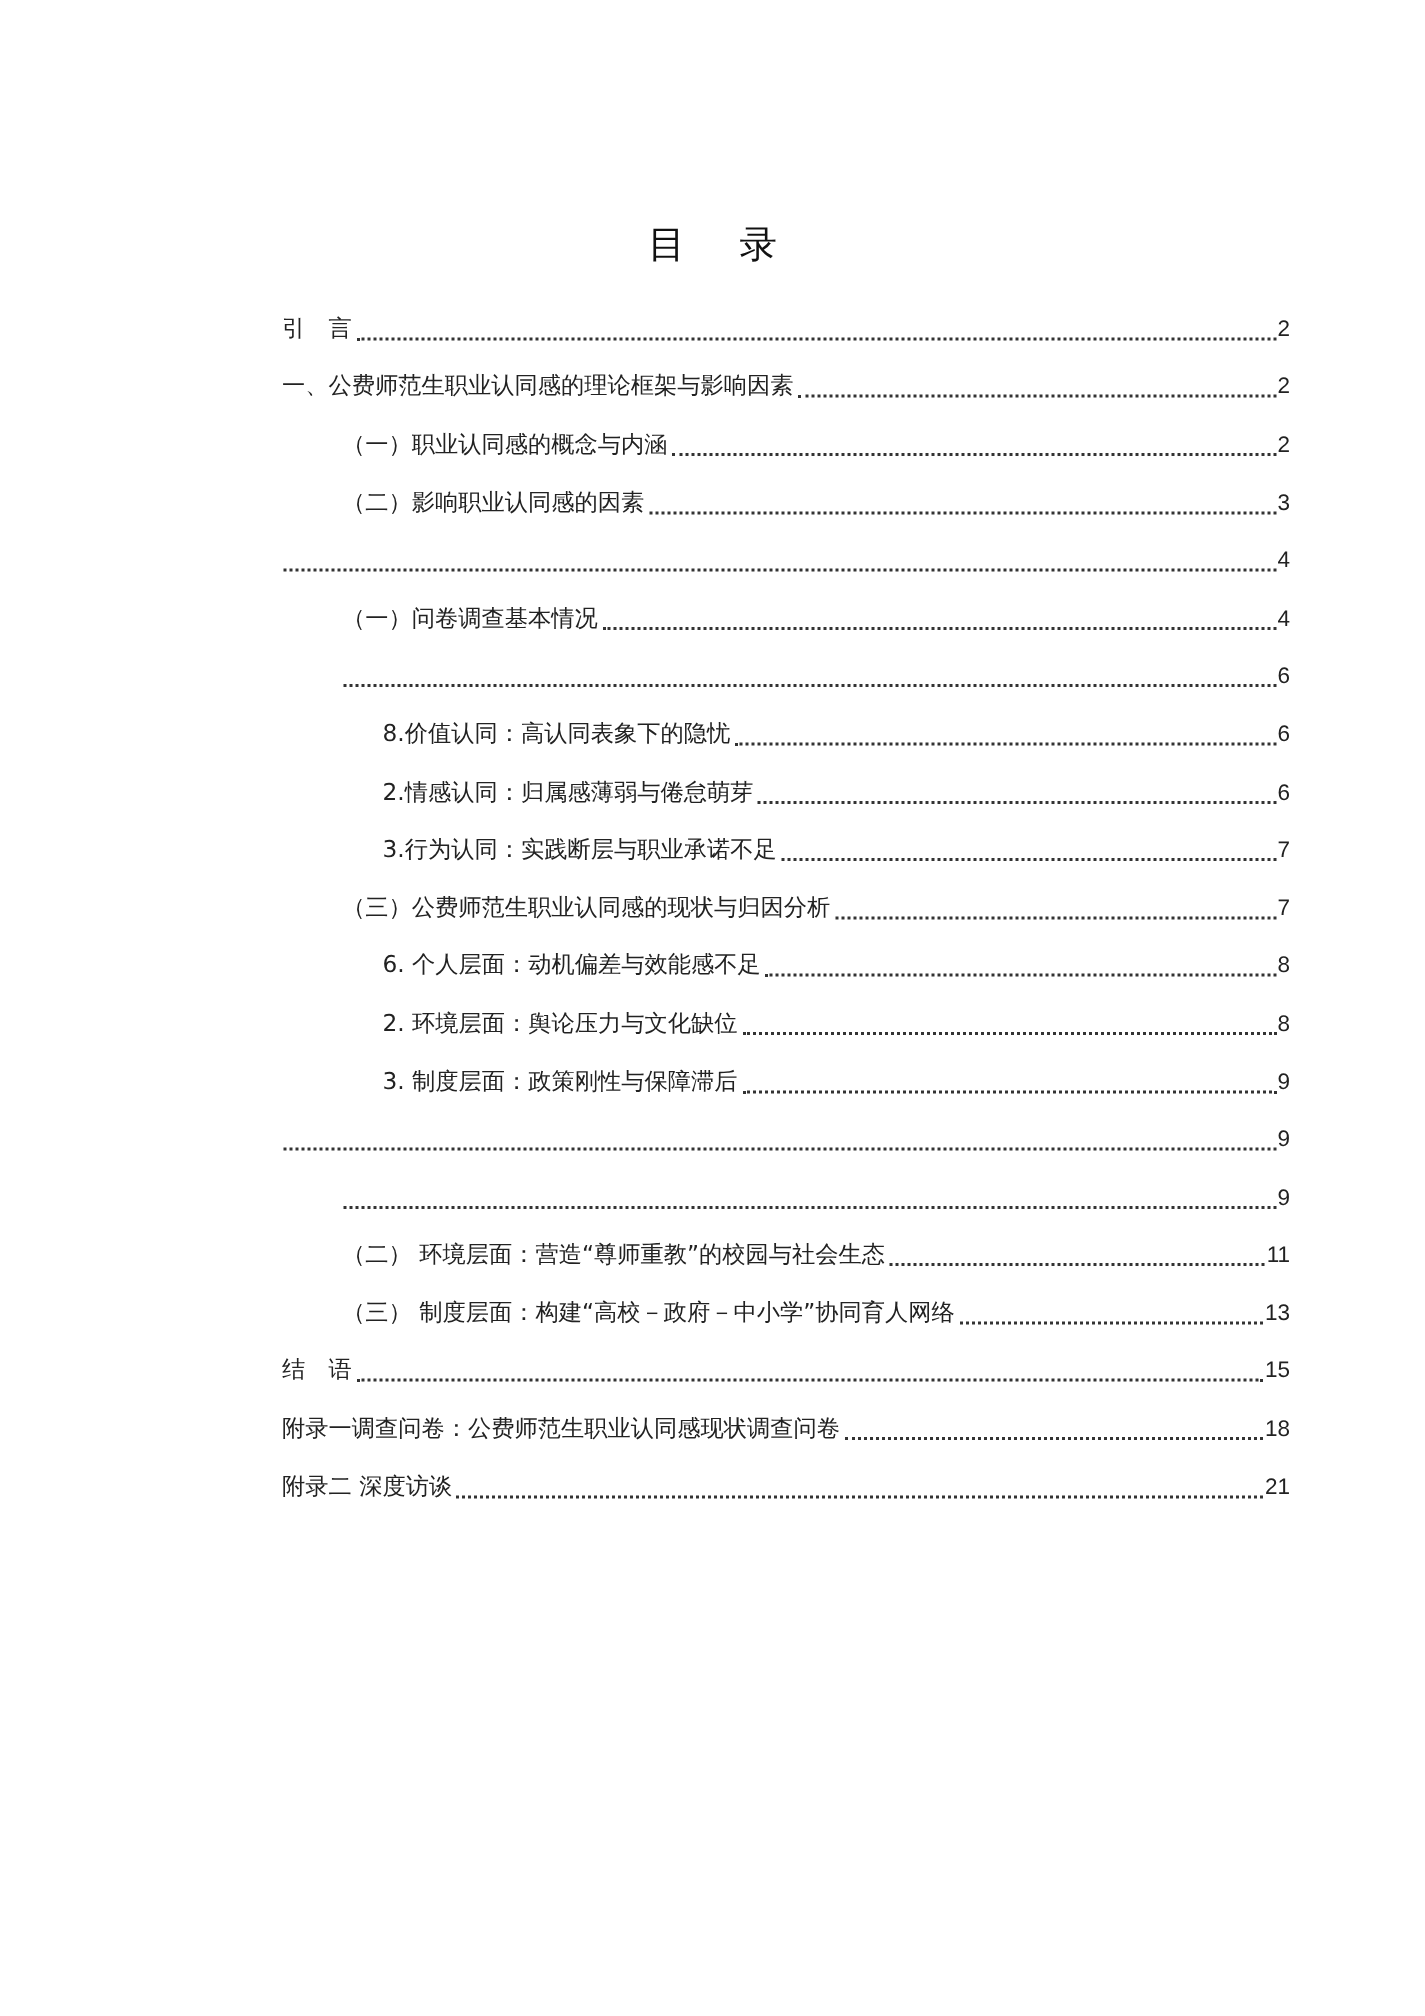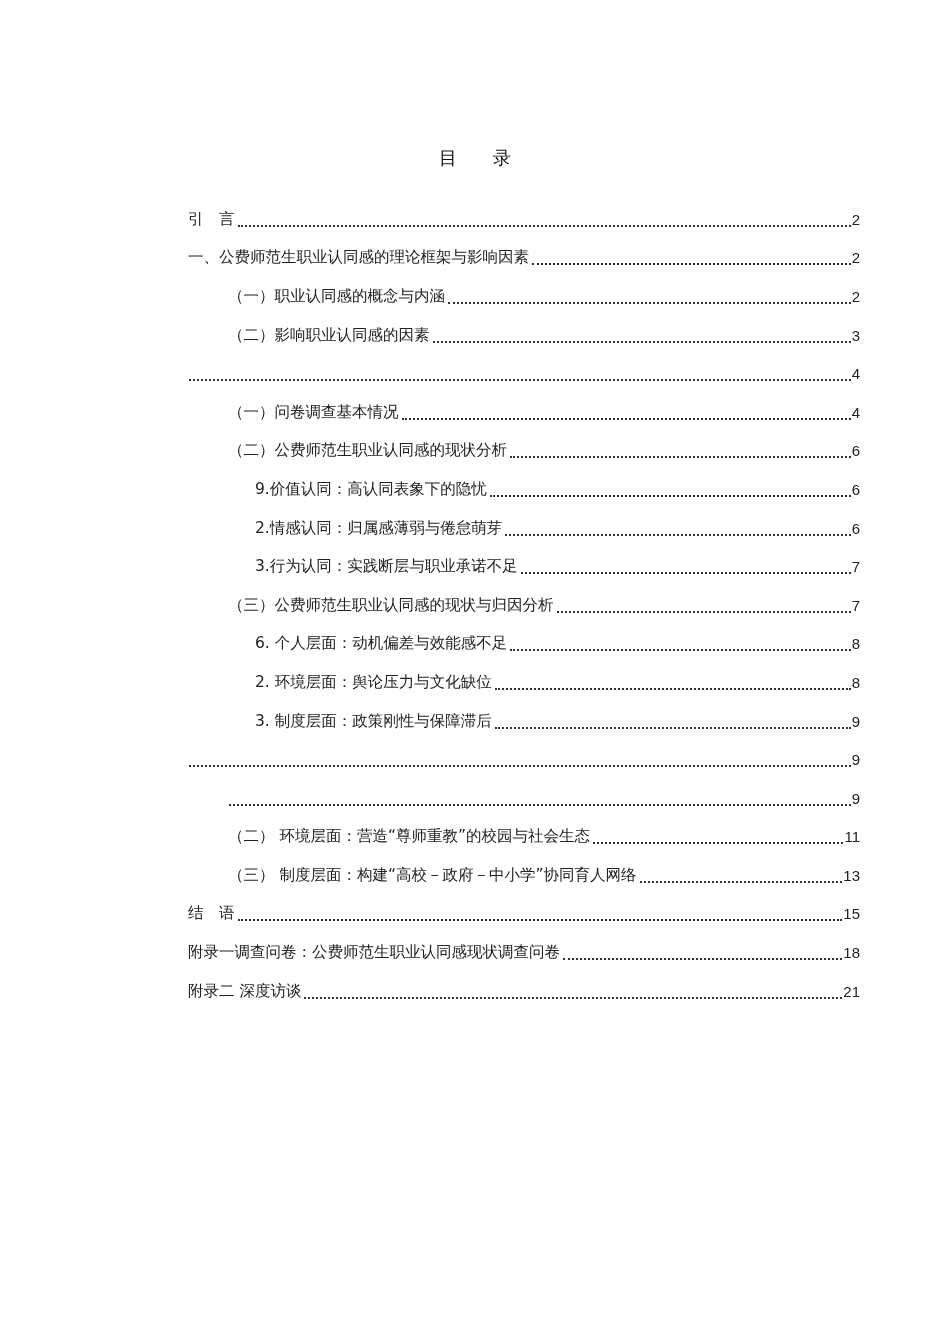--- a/index.html
+++ b/index.html
@@ -1,18 +1,18 @@
 <!DOCTYPE html>
 <html><head>
   <meta charset="utf-8">
   <style>
     html, body { margin: 0; padding: 0; background: #ffffff; }
     body { width: 950px; height: 1344px; position: relative; overflow: hidden; font-family: "DejaVu Sans", "Liberation Sans", sans-serif; color: #222; }
     .page { position: absolute; left: 0; top: 0; width: 950px; height: 1344px; background: #fff; }
-    .title { position: absolute; left: 0; width: 950px; top: 146px; text-align: center; font-size: 18px; letter-spacing: 0; color: #111; }
+    .title { position: absolute; left: 0; width: 950px; top: 146px; text-align: center; font-size: 25px; letter-spacing: 0; color: #111; }
     .title span.gap { display: inline-block; width: 36px; }
     .toc { position: absolute; left: 188px; top: 200px; width: 672px; }
     .row { position: relative; height: 38.6px; display: flex; align-items: center; font-size: 15.5px; color: #222; }
     .row .label { white-space: nowrap; background: #fff; padding-right: 2px; }
     .row .leader { flex: 1; height: 1px; margin: 0 1px; border-bottom: 2px dotted #333; position: relative; top: 6px; }
     .row .page-num { white-space: nowrap; font-family: "Liberation Sans", sans-serif; font-size: 15px; color: #222; }
     .lvl1 { padding-left: 0; text-align: right; }
     .lvl2 { padding-left: 40px; }
     .lvl3 { padding-left: 67px; }
   </style>
@@ -48,26 +48,25 @@
     <div class="row lvl1">
         <span class="leader"></span>
         <span class="page-num">4</span>
       </div>
     <div class="row lvl2">
         <span class="label">（一）问卷调查基本情况</span>
         <span class="leader"></span>
         <span class="page-num">4</span>
       </div>
     <div class="row lvl2">
-        <span class="label">（二）公费师范生职业认同感的现状分析</span>
         <span class="leader"></span>
         <span class="page-num">6</span>
       </div>
     <div class="row lvl3">
-        <span class="label">9.价值认同：高认同表象下的隐忧</span>
+        <span class="label">8.价值认同：高认同表象下的隐忧</span>
         <span class="leader"></span>
         <span class="page-num">6</span>
       </div>
     <div class="row lvl3">
         <span class="label">2.情感认同：归属感薄弱与倦怠萌芽</span>
         <span class="leader"></span>
         <span class="page-num">6</span>
       </div>
     <div class="row lvl3">
         <span class="label">3.行为认同：实践断层与职业承诺不足</span>

